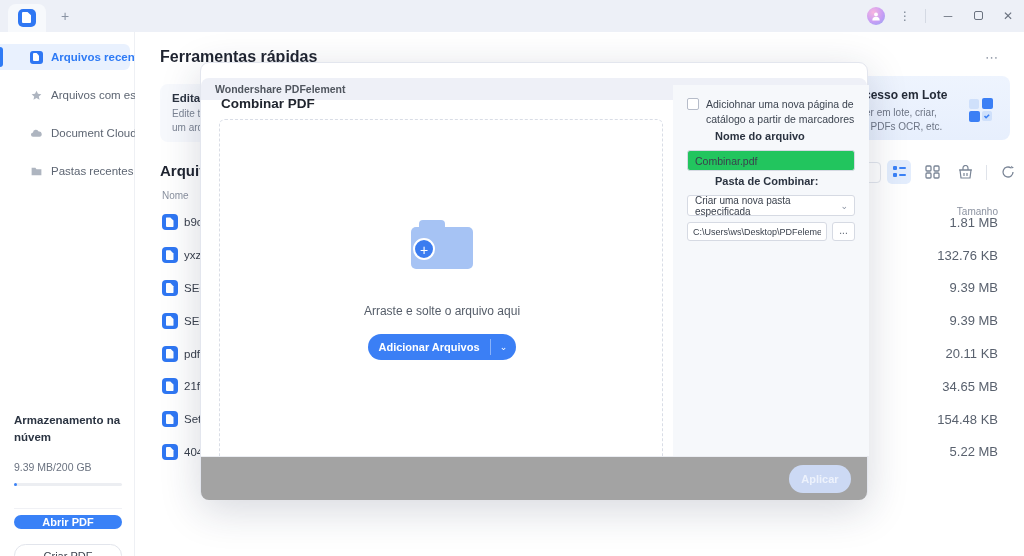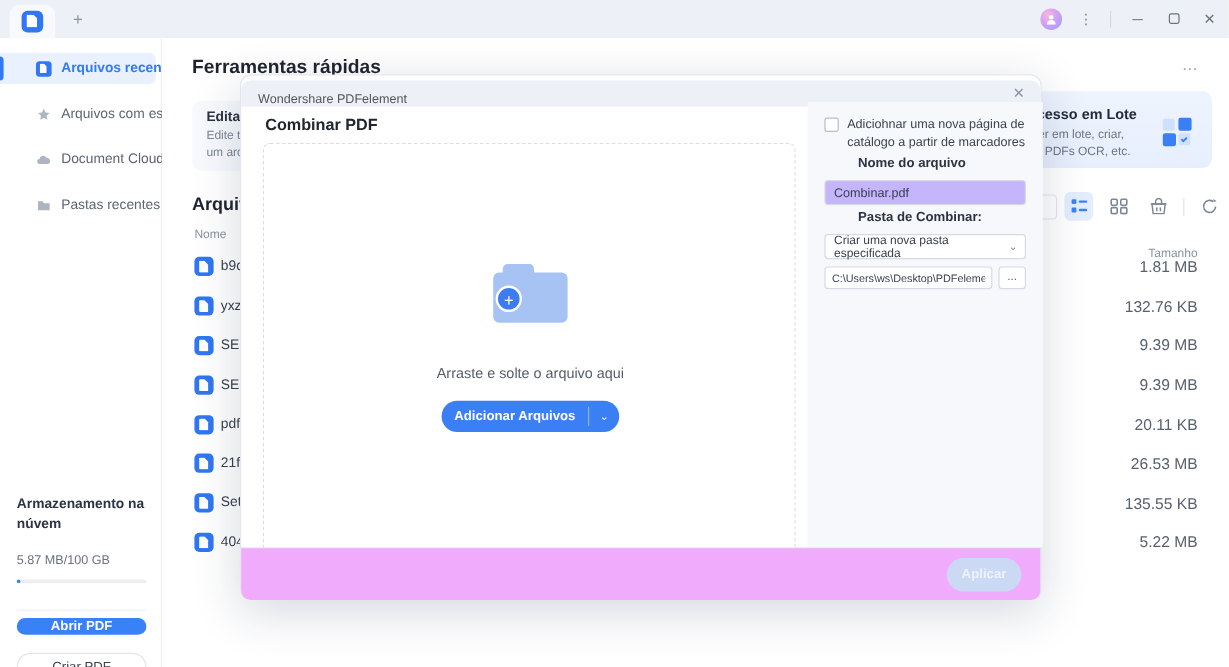--- a/index.html
+++ b/index.html
@@ -75,22 +75,22 @@
   .frow { position:relative; height:32.8px; display:flex; align-items:center; }
   .frow .fic { position:absolute; left:27px; width:16px; height:16px; background:#2f77f3; border-radius:4px; }
   .frow .fic::after { content:""; position:absolute; left:3.5px; top:3px; width:8px; height:10px; background:#fff;
     border-radius:1px; clip-path:polygon(0 0,60% 0,100% 32%,100% 100%,0 100%); }
   .frow .fname { position:absolute; left:49px; font-size:11.5px; color:#3a414d; }
   .frow .fsize { position:absolute; right:26px; font-size:13px; color:#59616e; }
 
   
   .dialog { position:absolute; left:200px; top:62px; width:668px; height:438px; background:#fff;
     border:1px solid #e3e6ee; border-radius:9px; box-shadow:0 10px 40px rgba(30,40,70,.18); z-index:10; }
-  .dlg-titlebar { position:absolute; left:0; top:4px; width:100%; height:22px; background:#eef0f7;
-    border-radius:8px 8px 0 0; display:flex; align-items:flex-end; }
+  .dlg-titlebar { position:absolute; left:0; top:15px; width:100%; height:22px; background:#eef0f7;
+    border-radius:8px 8px 0 0; display:flex; align-items:center;font-weight:bold; }
   .dlg-title { font-size:10.5px; color:#50565f; margin-left:14px; }
   .dlg-close { position:absolute; right:10px; top:3px; width:16px; height:16px; color:#8a93a3;
     font-size:12px; text-align:center; line-height:16px; }
   .dlg-heading { position:absolute; left:20px; top:33px; font-size:13.5px; font-weight:bold; color:#20252e; }
   .dropzone { position:absolute; left:18px; top:56px; width:444px; height:344px;
     border:1px dashed #d9dde6; border-radius:6px; }
   .dz-center { position:absolute; left:0; top:100px; width:444px; text-align:center; }
   .folder-illus { position:relative; width:62px; height:50px; margin:0 auto; }
   .f-tab { position:absolute; top:0; left:8px; width:26px; height:14px; background:#a6c3f4; border-radius:4px 4px 0 0; }
   .f-body { position:absolute; top:7px; left:0; width:62px; height:42px; background:#a6c3f4; border-radius:5px; }
@@ -100,32 +100,32 @@
   .add-split { margin:16px auto 0; width:148px; height:26px; background:#3b7ff5; border-radius:14px;
     display:flex; align-items:center; overflow:hidden; }
   .add-main { flex:1; color:#fff; font-size:11px; font-weight:bold; text-align:center; }
   .add-caret { width:26px; height:16px; border-left:1px solid rgba(255,255,255,.4); color:#fff;
     font-size:9px; display:flex; align-items:center; justify-content:center; }
   .rpanel { position:absolute; left:472px; top:22px; width:196px; height:371px; background:#f6f8fb; padding:12px 14px; }
   .chk-row { display:flex; gap:7px; }
   .chk { flex:none; width:12px; height:12px; background:#fff; border:1px solid #b6bcc9; border-radius:2px; margin-top:1px; }
   .chk-label { font-size:10.5px; color:#3c4450; line-height:1.4; width:152px; }
   .fld-label { font-size:11px; font-weight:bold; color:#2b3340; margin-top:4px;padding-left:28px; }
-  .txt-input { margin-top:8px; width:168px; height:21px; background:#c4b5fd; border:1px solid #d6dae3;
+  .txt-input { margin-top:8px; width:168px; height:21px; background:#22c55e; border:1px solid #d6dae3;
     border-radius:3px; font-size:10.5px; color:#3a414d; padding:0 7px;
     font-family:"Liberation Sans","DejaVu Sans",sans-serif; }
   .sel { margin-top:8px; width:168px; height:21px; background:#fff; border:1px solid #d6dae3; border-radius:3px;
     font-size:10px; color:#3a414d; display:flex; align-items:center; padding:0 7px; position:relative; }
   .sel .chev { position:absolute; right:6px; color:#8a93a3; font-size:9px; }
   .path-row { margin-top:6px; display:flex; gap:5px; align-items:center; }
   .path-input { width:140px; height:19px; background:#fff; border:1px solid #d6dae3; border-radius:3px;
     font-size:9px; color:#3a414d; padding:0 5px; font-family:"Liberation Sans","DejaVu Sans",sans-serif; }
   .browse { width:23px; height:19px; background:#fff; border:1px solid #d6dae3; border-radius:3px;
     font-size:10px; color:#5d6572; line-height:16px; text-align:center; }
-  .dlg-footer { position:absolute; left:0; top:393px; width:100%; height:44px; background:#f0abfc;
+  .dlg-footer { position:absolute; left:0; top:393px; width:100%; height:44px; background:#a3a3a3;
     border-top:1px solid #ebedf2; border-radius:0 0 8px 8px; }
   .btn-apply { position:absolute; right:16px; top:8px; width:62px; height:28px; background:#ccd9f4;
     color:#edf2fc; font-size:11px; font-weight:bold; border:none; border-radius:14px; }
   svg { display:block; }
 </style>
 </head>
 <body>
 
 <div class="titlebar">
   <div class="tab">
@@ -172,21 +172,21 @@
     <span class="gicon">
       <svg width="13" height="13" viewBox="0 0 24 24">
           <path d="M3 5h7l2 3h9v11H3z" fill="#aeb5c0"></path>
         </svg>
     </span>
     <span class="lbl">Pastas recentes</span>
   </div>
 
   <div class="storage">
     <div class="storage-title">Armazenamento na núvem</div>
-    <div class="storage-usage">5.87 MB/100 GB</div>
+    <div class="storage-usage">9.39 MB/200 GB</div>
     <div class="progress">
         <span class="fill"></span>
       </div>
   </div>
   <div class="side-sep"></div>
   <button class="btn-open">Abrir PDF</button>
   <button class="btn-create">Criar PDF</button>
 </div>
 
 <div class="main">
@@ -282,26 +282,26 @@
         <span class="fsize">9.39 MB</span>
       </div>
     <div class="frow">
         <span class="fic"></span>
         <span class="fname">pdf</span>
         <span class="fsize">20.11 KB</span>
       </div>
     <div class="frow">
         <span class="fic"></span>
         <span class="fname">21f</span>
-        <span class="fsize">26.53 MB</span>
+        <span class="fsize">34.65 MB</span>
       </div>
     <div class="frow">
         <span class="fic"></span>
         <span class="fname">Set</span>
-        <span class="fsize">135.55 KB</span>
+        <span class="fsize">154.48 KB</span>
       </div>
     <div class="frow">
         <span class="fic"></span>
         <span class="fname">404</span>
         <span class="fsize">5.22 MB</span>
       </div>
   </div>
 </div>
 
 <div class="dialog">

